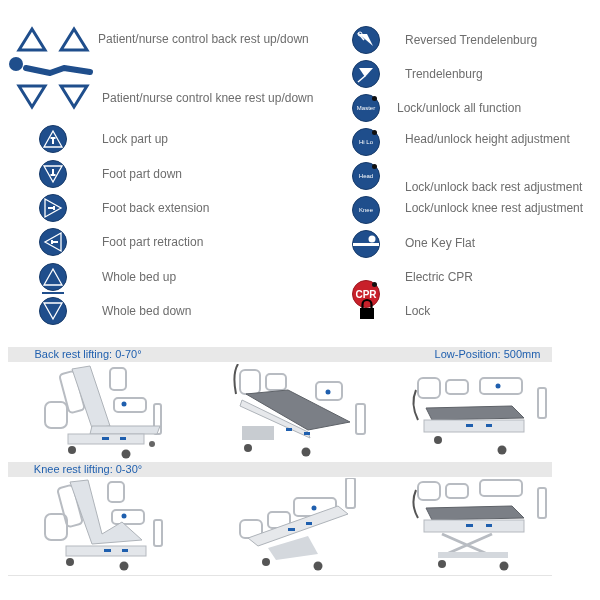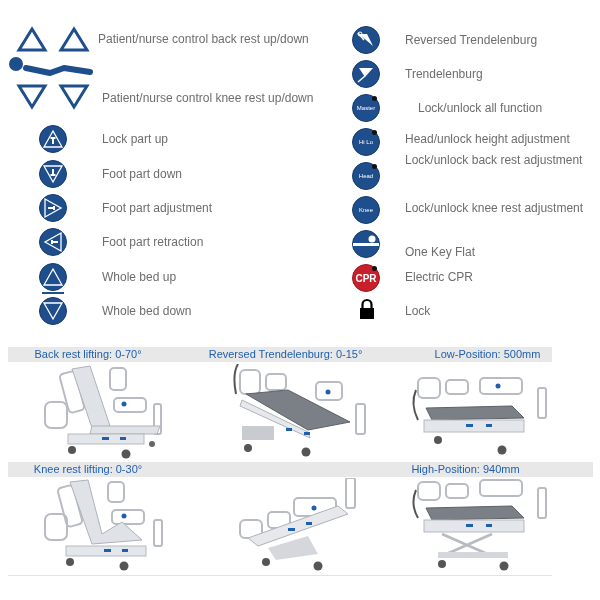--- a/index.html
+++ b/index.html
@@ -71,21 +71,21 @@
 </div>
 
 <div class="circle" style="left:39px;top:194px;">
   <svg width="22" height="22" viewBox="0 0 22 22">
       <polygon points="3,2 19,11 3,20" fill="none" stroke="#fff" stroke-width="1.3"></polygon>
       <rect x="6" y="10" width="7" height="2" fill="#fff"></rect>
       <rect x="11" y="9" width="2" height="4" fill="#fff"></rect>
     </svg>
 </div>
 <div class="legend-row" style="left:102px;top:201px;">
-  <span class="label">Foot part adjustment</span>
+  <span class="label">Foot back extension</span>
 </div>
 
 <div class="circle" style="left:39px;top:228px;">
   <svg width="22" height="22" viewBox="0 0 22 22">
       <polygon points="19,2 3,11 19,20" fill="none" stroke="#fff" stroke-width="1.3"></polygon>
       <rect x="9" y="10" width="7" height="2" fill="#fff"></rect>
       <rect x="9" y="9" width="2" height="4" fill="#fff"></rect>
     </svg>
 </div>
 <div class="legend-row" style="left:102px;top:235px;">
@@ -129,78 +129,77 @@
     </svg>
 </div>
 <div class="legend-row" style="left:405px;top:67px;">
   <span class="label">Trendelenburg</span>
 </div>
 
 <div class="circle" style="left:352px;top:94px;">
   <span class="dot"></span>
   <span class="txt">Master</span>
 </div>
-<div class="legend-row" style="left:418px;top:101px;">
+<div class="legend-row" style="left:397px;top:101px;">
   <span class="label">Lock/unlock all function</span>
 </div>
 
 <div class="circle" style="left:352px;top:128px;">
   <span class="dot"></span>
   <span class="txt">Hi Lo</span>
 </div>
 <div class="legend-row" style="left:405px;top:132px;">
   <span class="label">Head/unlock height adjustment</span>
 </div>
 
 <div class="circle" style="left:352px;top:162px;">
   <span class="dot"></span>
   <span class="txt">Head</span>
 </div>
-<div class="legend-row" style="left:405px;top:153px;">
+<div class="legend-row" style="left:405px;top:180px;">
   <span class="label">Lock/unlock back rest adjustment</span>
 </div>
 
 <div class="circle" style="left:352px;top:196px;">
   <span class="txt">Knee</span>
 </div>
 <div class="legend-row" style="left:405px;top:201px;">
   <span class="label">Lock/unlock knee rest adjustment</span>
 </div>
 
 <div class="circle" style="left:352px;top:230px;">
   <svg width="26" height="26" viewBox="0 0 26 26">
       <rect x="0" y="12" width="26" height="3" fill="#fff"></rect>
       <circle cx="19" cy="8" r="3.5" fill="#fff"></circle>
     </svg>
 </div>
-<div class="legend-row" style="left:405px;top:245px;align-items:flex-end;">
+<div class="legend-row" style="left:405px;top:236px;align-items:flex-end;">
   <span class="label">One Key Flat</span>
 </div>
 
-<div class="circle" style="left:352px;top:264px;background:#c8202a;border-color:#9c1820;">
+<div class="circle" style="left:352px;top:280px;background:#c8202a;border-color:#9c1820;">
   <span class="dot"></span>
   <span class="txt" style="font-size:10px;font-weight:bold;">CPR</span>
 </div>
 <div class="legend-row" style="left:405px;top:270px;">
   <span class="label">Electric CPR</span>
 </div>
 
 <div class="ico" style="left:359px;top:298px;width:16px;height:22px;">
   <svg width="16" height="22" viewBox="0 0 16 22">
       <path d="M3.5 10 V6.5 a4.5 4.5 0 0 1 9 0 V10" fill="none" stroke="#000" stroke-width="2.2"></path>
       <rect x="1" y="10" width="14" height="11" fill="#000"></rect>
     </svg>
 </div>
 <div class="legend-row" style="left:405px;top:304px;">
   <span class="label">Lock</span>
 </div>
 
 <div class="band" style="top:347px;">
   <span class="band-title" style="left:0;width:160px;">Back rest lifting: 0-70°</span>
-  <span class="band-title" style="left:185px;width:185px;">Reversed Trendelenburg: 0-15°</span>
   <span class="band-title" style="left:407px;width:145px;">Low-Position: 500mm</span>
 </div>
 
 <svg class="bed" style="left:42px;top:364px;" width="130" height="95" viewBox="0 0 130 95">
   <g fill="none" stroke="#b8bcc2" stroke-width="2">
     <rect x="22" y="8" width="16" height="40" rx="4" transform="rotate(-15 30 28)"></rect>
     <rect x="68" y="4" width="16" height="22" rx="4"></rect>
     <rect x="3" y="38" width="22" height="26" rx="6"></rect>
     <rect x="72" y="34" width="32" height="14" rx="4"></rect>
     <rect x="112" y="40" width="7" height="30" rx="2"></rect>
@@ -244,23 +243,22 @@
   </g>
   <polygon points="24,44 110,42 122,54 30,56" fill="#7b7f86" stroke="#5e6268"></polygon>
   <rect x="22" y="56" width="100" height="12" fill="#e3e6ea" stroke="#b5b9bf"></rect>
   <circle cx="96" cy="22" r="2.5" fill="#1f5fae"></circle>
   <rect x="64" y="60" width="7" height="3" fill="#1f5fae"></rect>
   <rect x="84" y="60" width="6" height="3" fill="#1f5fae"></rect>
   <circle cx="36" cy="76" r="4" fill="#555"></circle>
   <circle cx="100" cy="86" r="4.5" fill="#555"></circle>
 </svg>
 
-<div class="band" style="top:462px;padding-left:41px;">
+<div class="band" style="top:462px;">
   <span class="band-title" style="left:0;width:160px;">Knee rest lifting: 0-30°</span>
-  <span class="band-title" style="left:385px;width:145px;">High-Position: 940mm</span>
 </div>
 
 <svg class="bed" style="left:42px;top:478px;" width="130" height="95" viewBox="0 0 130 95">
   <g fill="none" stroke="#b8bcc2" stroke-width="2">
     <rect x="20" y="8" width="16" height="40" rx="4" transform="rotate(-15 28 28)"></rect>
     <rect x="66" y="4" width="16" height="20" rx="4"></rect>
     <rect x="3" y="36" width="22" height="26" rx="6"></rect>
     <rect x="70" y="32" width="32" height="14" rx="4"></rect>
     <rect x="112" y="42" width="8" height="26" rx="2"></rect>
   </g>

